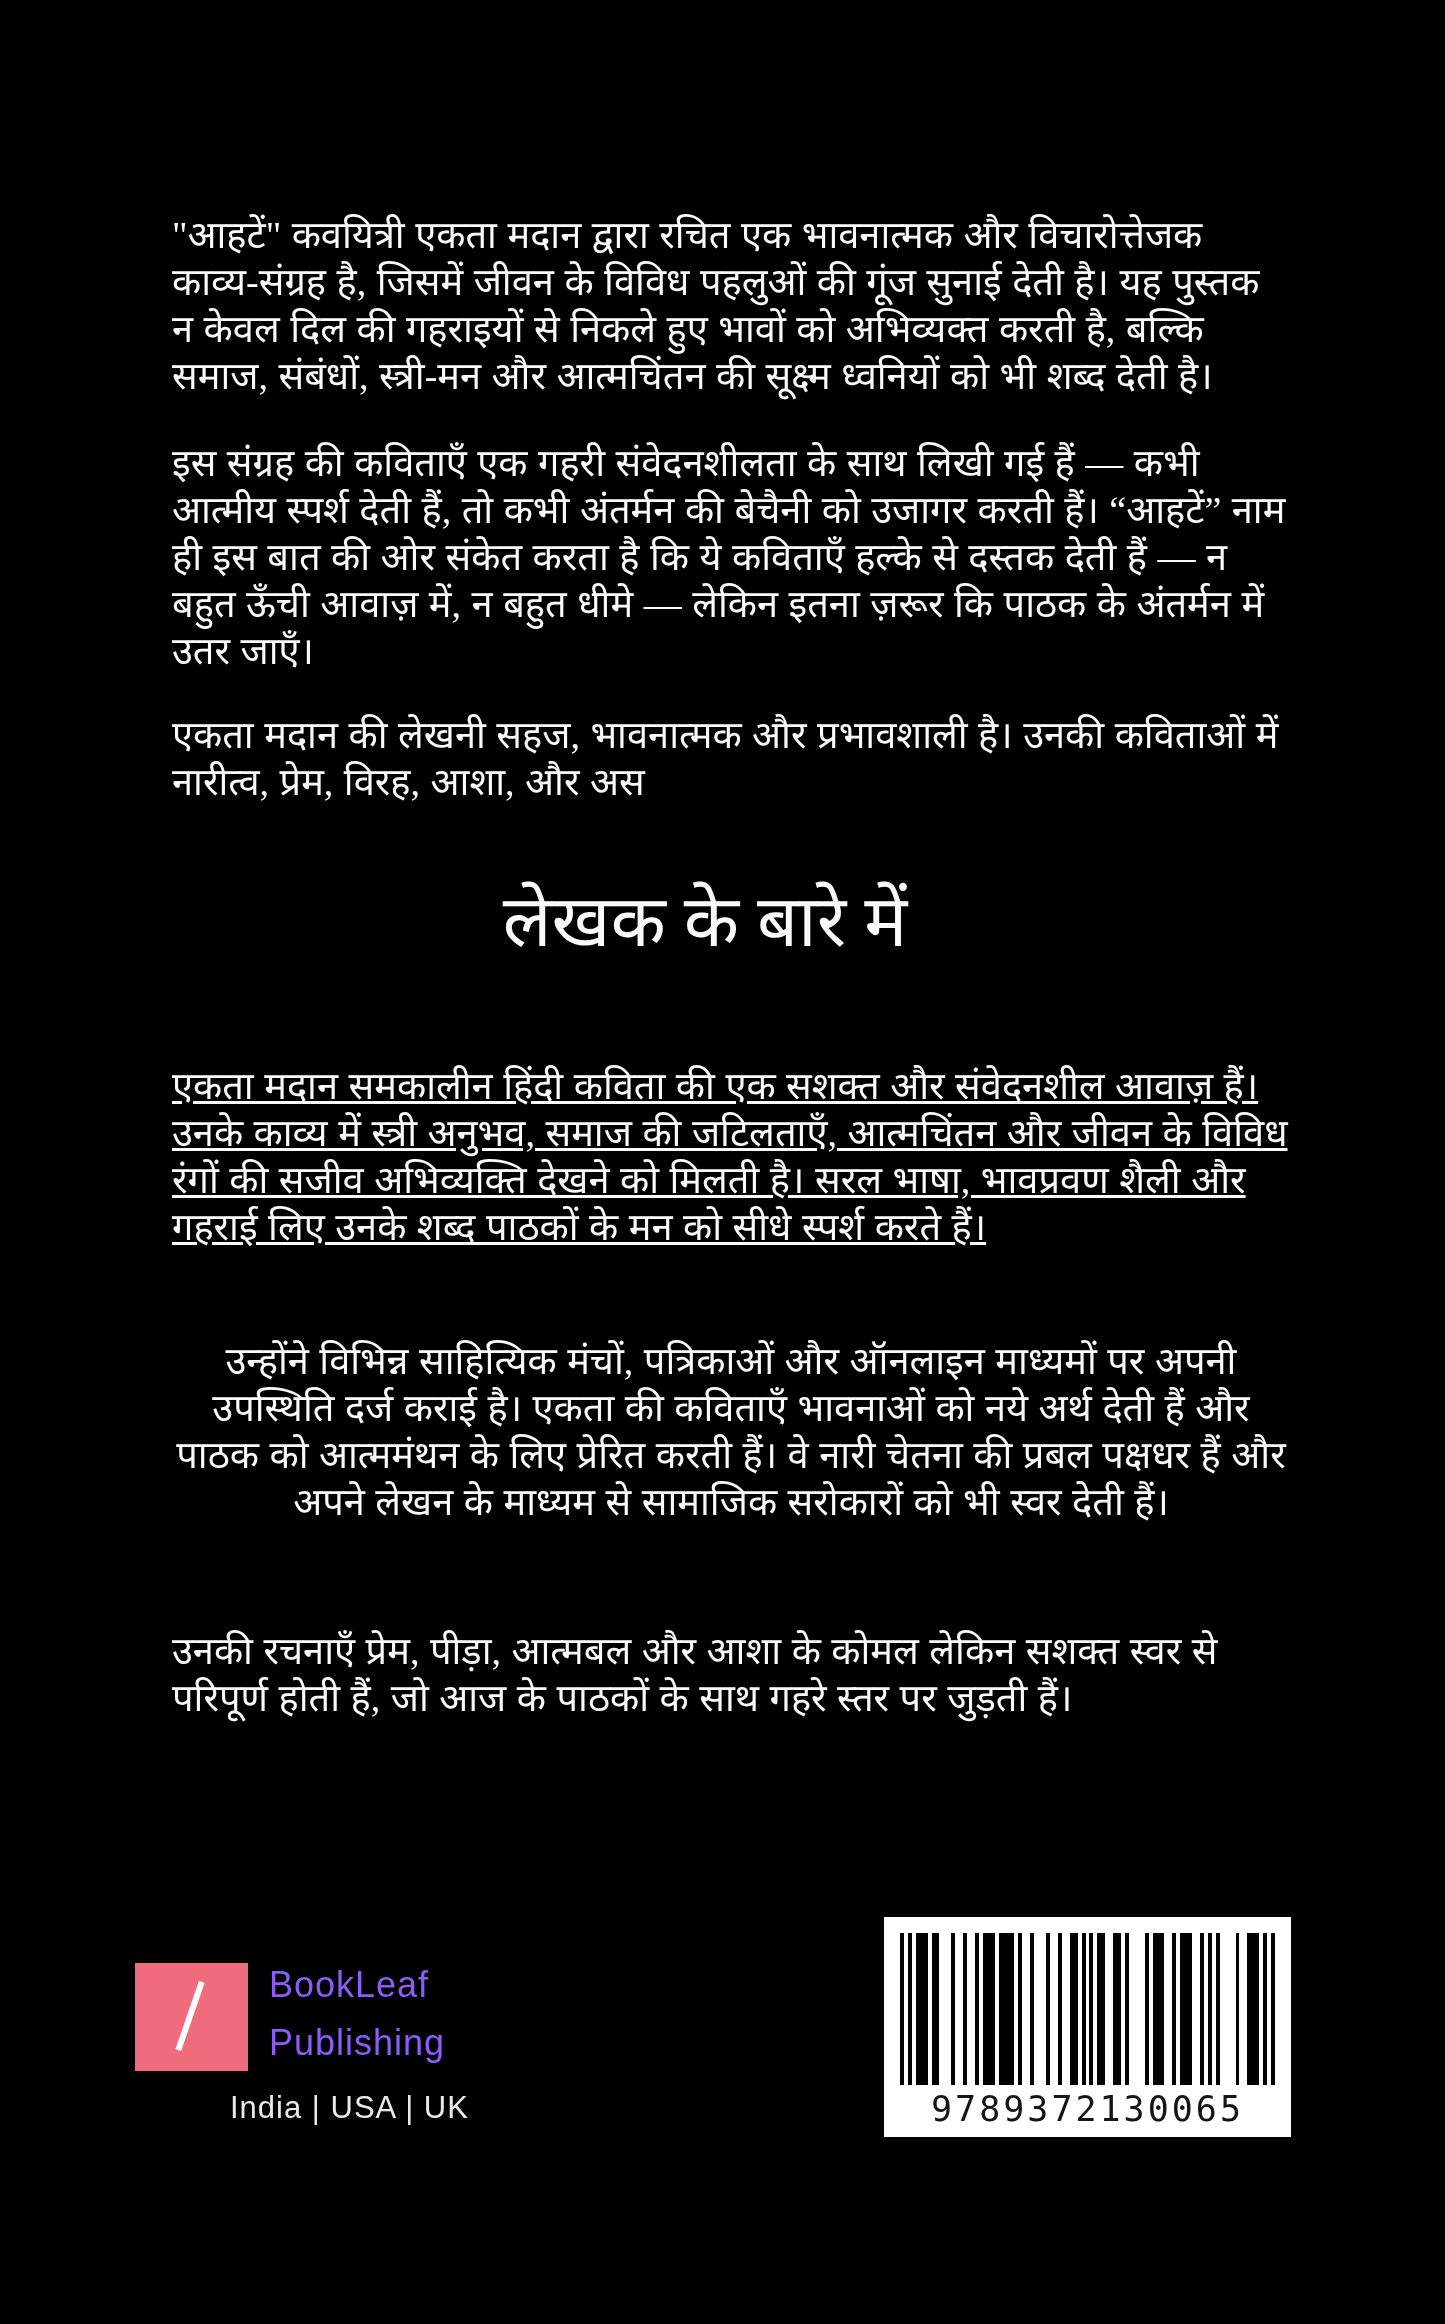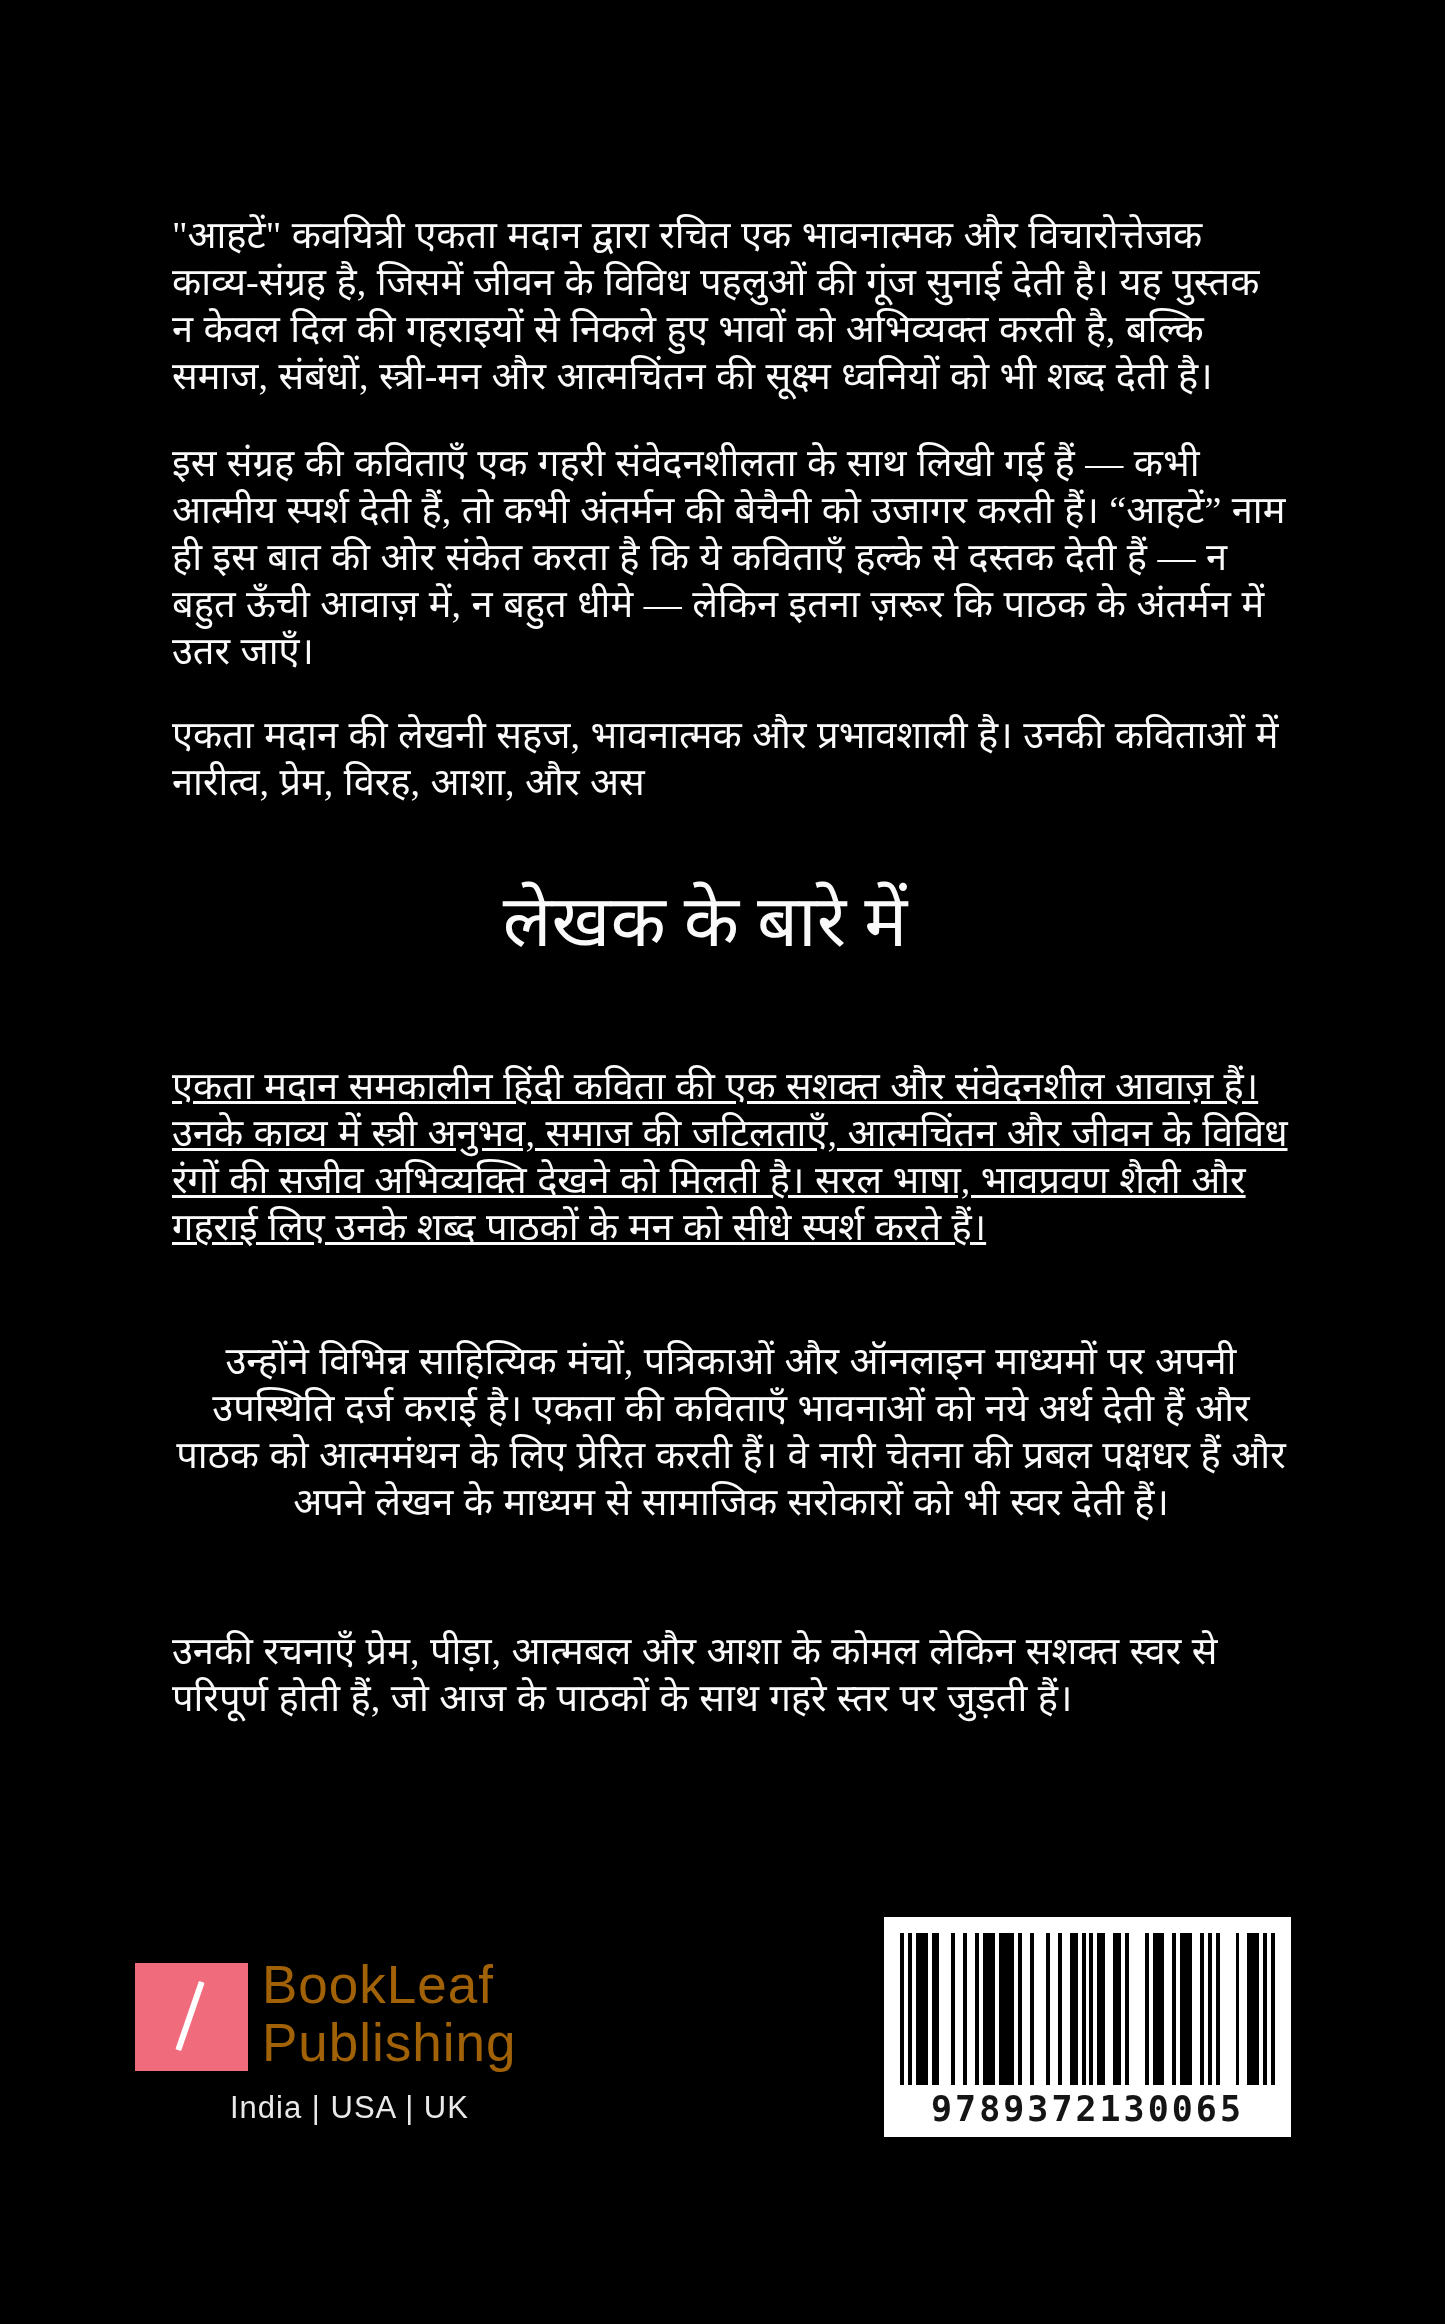--- a/index.html
+++ b/index.html
@@ -60,27 +60,27 @@
     left: 52px;
     top: 17px;
     width: 6px;
     height: 72px;
     background: #ffffff;
     transform: rotate(19deg);
     border-radius: 1px;
   }
   .pub-name {
     position: absolute;
-    left: 262px;
+    left: 269px;
     top: 1956px;
     font-family: "Liberation Sans", "DejaVu Sans", sans-serif;
     font-weight: 300;
-    font-size: 53px;
+    font-size: 36px;
     line-height: 58px;
-    color: #a16207;
+    color: #8b5cf6;
     letter-spacing: 1px;
   }
   .pub-regions {
     position: absolute;
     left: 230px;
     top: 2090px;
     font-family: "Liberation Sans", "DejaVu Sans", sans-serif;
     font-weight: 400;
     font-size: 31px;
     color: #e9e9e9;
@@ -107,21 +107,20 @@
   .isbn-number {
     position: absolute;
     left: 0;
     top: 172px;
     width: 100%;
     text-align: center;
     font-family: "DejaVu Sans Mono", "Liberation Mono", monospace;
     font-size: 35px;
     letter-spacing: 3px;
     color: #151515;
-    font-weight: bold;
   }
 </style>
 </head>
 <body>
 
 <div class="page" style="background: rgb(0, 0, 0); color: rgb(250, 250, 250);">
 
   <section>
     <p class="para p1">"आहटें" कवयित्री एकता मदान द्वारा रचित एक भावनात्मक और विचारोत्तेजक काव्य-संग्रह है, जिसमें जीवन के विविध पहलुओं की गूंज सुनाई देती है। यह पुस्तक न केवल दिल की गहराइयों से निकले हुए भावों को अभिव्यक्त करती है, बल्कि समाज, संबंधों, स्त्री-मन और आत्मचिंतन की सूक्ष्म ध्वनियों को भी शब्द देती है।</p>
     <p class="para p2">इस संग्रह की कविताएँ एक गहरी संवेदनशीलता के साथ लिखी गई हैं — कभी आत्मीय स्पर्श देती हैं, तो कभी अंतर्मन की बेचैनी को उजागर करती हैं। “आहटें” नाम ही इस बात की ओर संकेत करता है कि ये कविताएँ हल्के से दस्तक देती हैं — न बहुत ऊँची आवाज़ में, न बहुत धीमे — लेकिन इतना ज़रूर कि पाठक के अंतर्मन में उतर जाएँ।</p>

